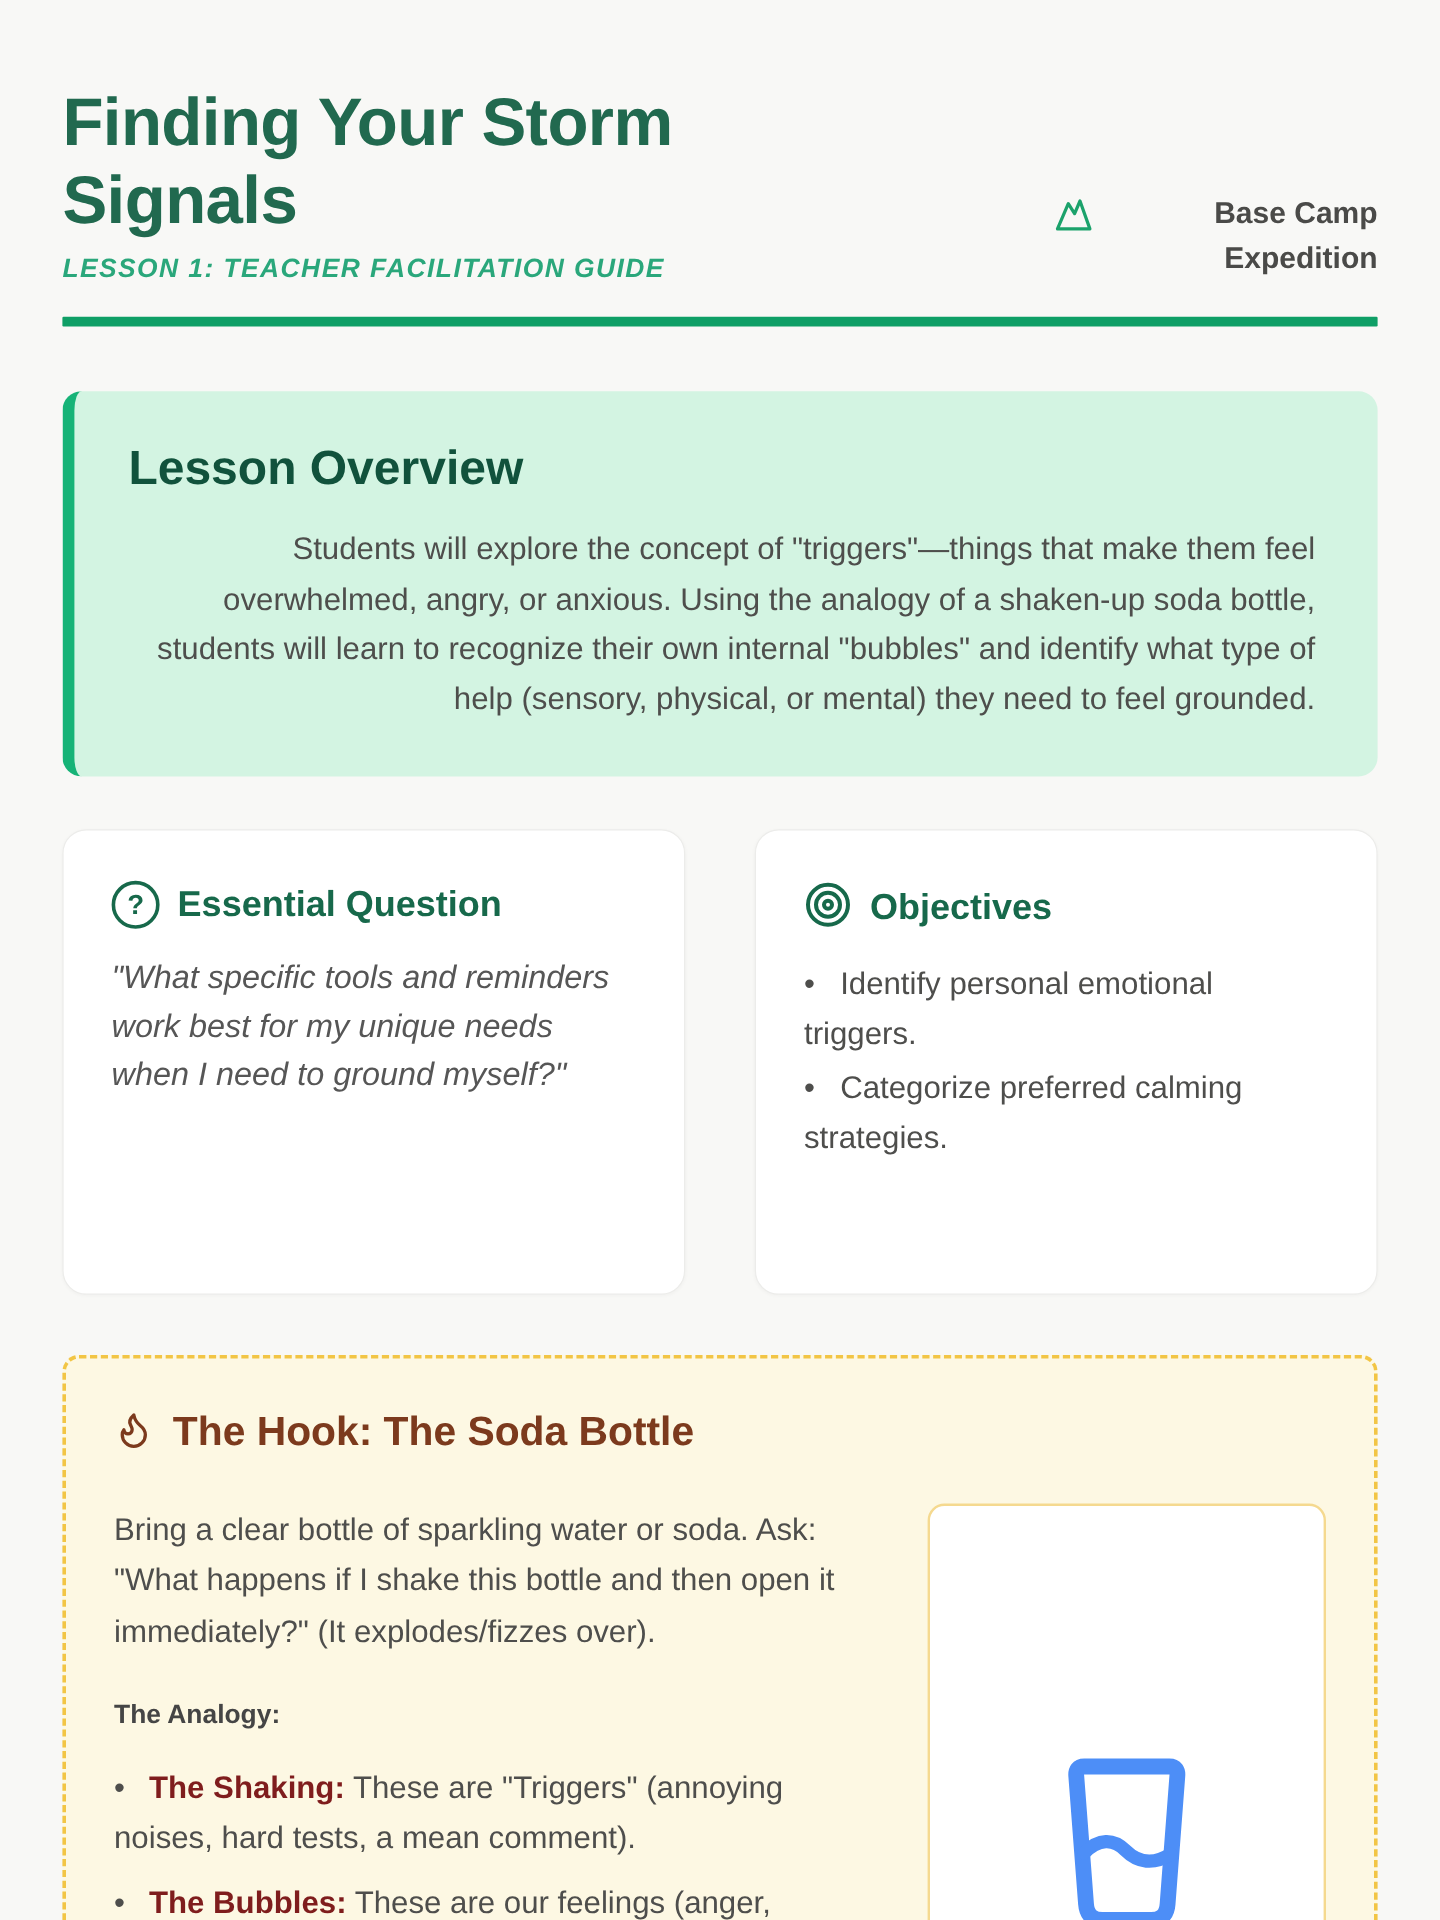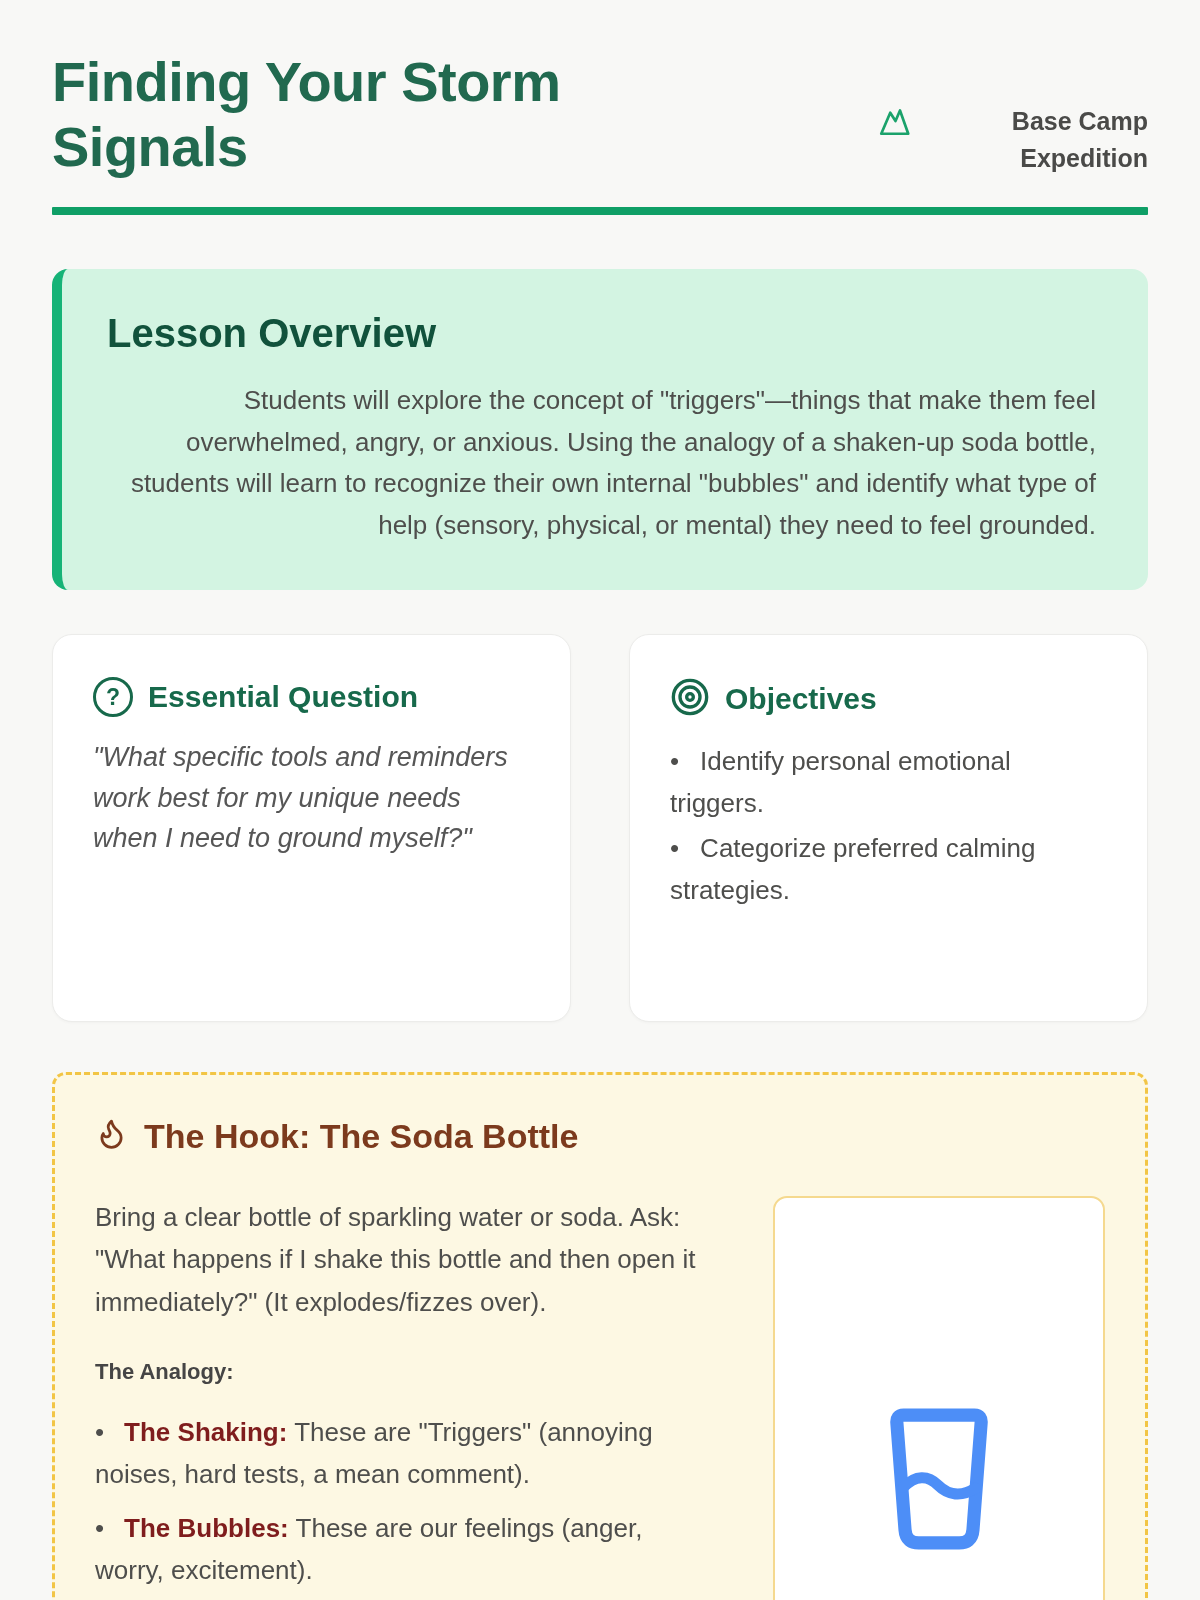--- a/index.html
+++ b/index.html
@@ -20,21 +20,21 @@
     --glass-blue:#4d8ef7;
   }
   *{box-sizing:border-box;}
   html,body{margin:0;padding:0;}
   body{
     width:1200px;height:1600px;overflow:hidden;
     background:var(--page-bg);
     font-family:"Liberation Sans", sans-serif;
     color:var(--body-text);
   }
-  .page{width:1200px;height:1212px;padding:50px 52px 0 52px;}
+  .page{width:1200px;height:1212px;padding:70px 52px 0 52px;}
 
   
   .header-row{display:flex;justify-content:space-between;align-items:flex-end;}
   .title{
     max-width:690px;margin:0;
     font-size:56px;line-height:1.16;font-weight:bold;
     letter-spacing:-0.5px;color:var(--title-green);
   }
   .subtitle{
     margin-top:11px;font-size:22px;font-weight:bold;font-style:italic;
@@ -70,21 +70,21 @@
   .eq-body{font-size:27px;font-style:italic;line-height:1.5;color:#565656;}
   .obj-item{font-size:26px;line-height:1.6;color:var(--body-text);margin-bottom:4px;}
   .obj-item::before{content:"\2022";margin-right:21px;}
 
   
   .hook{
     margin-top:50px;height:640px;
     background:var(--hook-bg);border:3px dashed var(--hook-border);
     border-radius:14px;padding:42px 40px 0 40px;
   }
-  .hook-head{display:flex;align-items:flex-start;gap:16px;margin-bottom:40px;}
+  .hook-head{display:flex;align-items:center;gap:16px;margin-bottom:40px;}
   .hook-head .label{font-size:34px;font-weight:bold;color:var(--hook-brown);}
   .hook-body{display:flex;gap:55px;align-items:flex-start;}
   .hook-left{flex:1;}
   .hook-intro{margin:0 0 36px 0;font-size:26px;line-height:1.62;color:var(--body-text);}
   .analogy{margin:0 0 26px 0;font-size:22px;font-weight:bold;color:#454545;}
   .hook-bullet{font-size:26px;line-height:1.62;color:var(--body-text);margin-bottom:12px;}
   .hook-bullet::before{content:"\2022";margin-right:20px;}
   .hook-bullet .lead{font-weight:bold;color:#7f1d1d;}
   .visual-card{
     width:332px;height:600px;background:#ffffff;
@@ -94,20 +94,21 @@
   .glass-svg{margin-top:210px;}
 </style>
 </head>
 <body>
 
 <div class="page">
 
   <div class="header-row">
     <div>
       <h1 class="title">Finding Your Storm Signals</h1>
+      <div class="subtitle">LESSON 1: TEACHER FACILITATION GUIDE</div>
     </div>
     <div class="brand-row">
       <span>
         <svg width="36" height="36" viewBox="0 0 24 24" fill="none" stroke="#1ba26b" stroke-width="1.8" stroke-linejoin="round" stroke-linecap="round">
           <path d="M3.5 20.5 L9.5 6.5 L13 12 L16 5 L21.5 20.5 Z"></path>
         </svg>
       </span>
       <div class="brand-text">
         <div>Base Camp</div>
         <div>Expedition</div>

